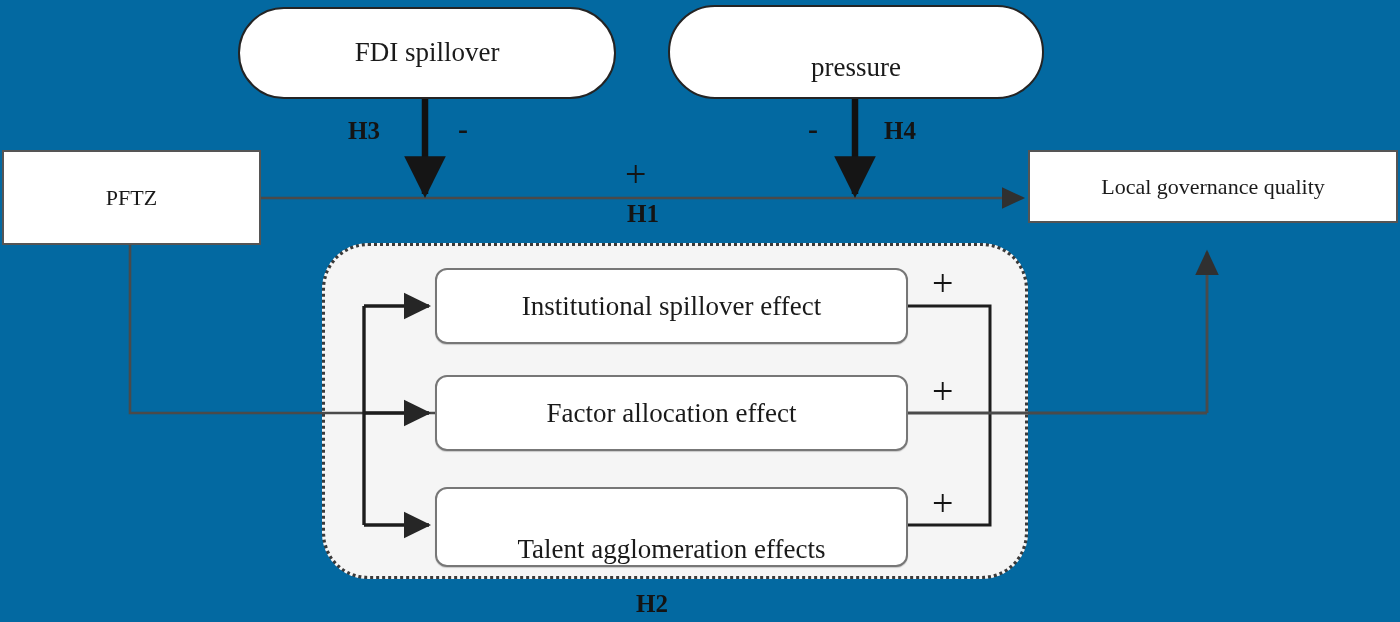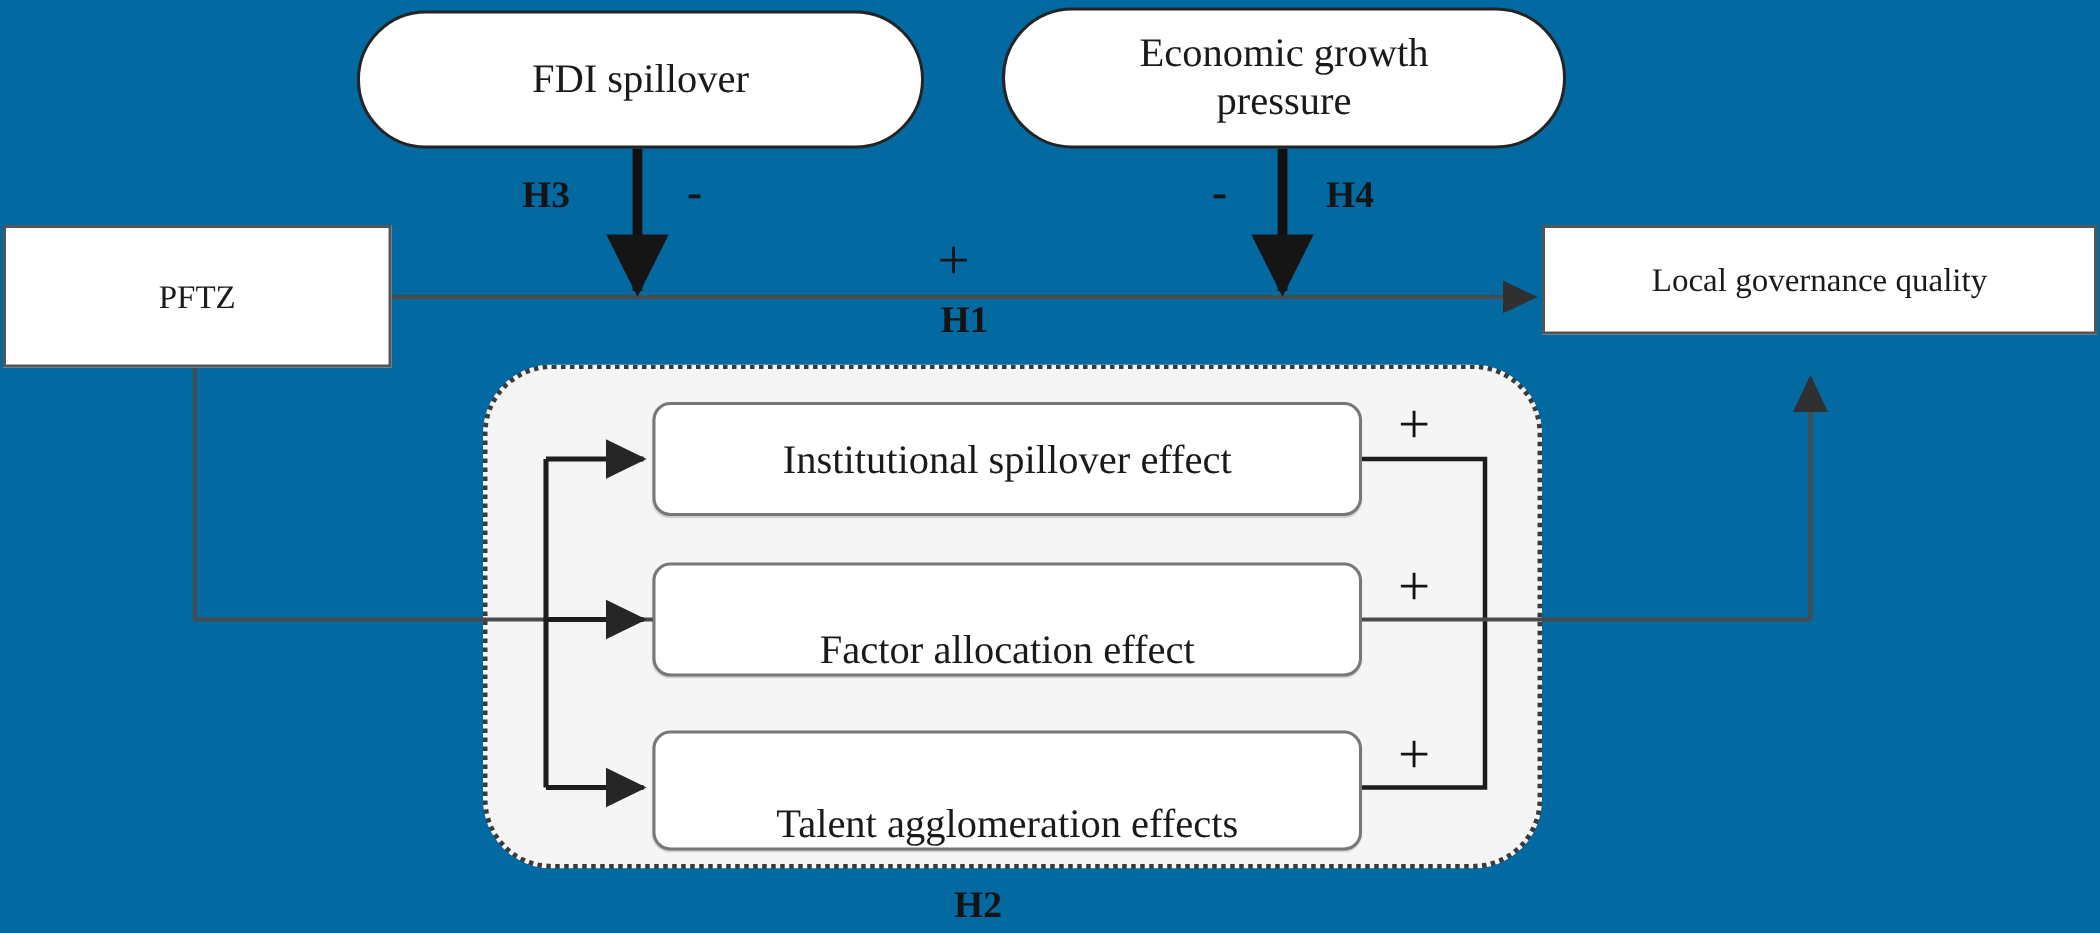--- a/index.html
+++ b/index.html
@@ -113,38 +113,38 @@
 
     <polyline points="1207,413 1207,252" fill="none" stroke="#4a4a4a" stroke-width="2.8" marker-end="url(#ah-thin)"></polyline>
   </svg>
 
   <div class="node pill" style="left:238px; top:7px; width:378px; height:92px;">
     <span>FDI spillover</span>
   </div>
 
   <div class="node pill" style="left:668px; top:5px; width:376px; height:94px;">
     <span>
-      <span>Economic growth</span><br>
+      <br>
       <span>pressure</span>
     </span>
   </div>
 
   <div class="node rect" style="left:2px; top:150px; width:259px; height:95px;">
     <span>PFTZ</span>
   </div>
 
   <div class="node rect" style="left:1028px; top:150px; width:370px; height:73px;">
     <span>Local governance quality</span>
   </div>
 
   <div class="node inner-box" style="left:435px; top:268px; width:473px; height:76px;">
     <span>Institutional spillover effect</span>
   </div>
 
-  <div class="node inner-box" style="left:435px; top:375px; width:473px; height:76px;align-items:flex-end;">
+  <div class="node inner-box" style="left:435px; top:375px; width:473px; height:76px;">
     <span>Factor allocation effect</span>
   </div>
 
   <div class="node inner-box" style="left:435px; top:487px; width:473px; height:80px;align-items:flex-end;">
     <span>Talent agglomeration effects</span>
   </div>
 
   <div class="lbl lbl-hyp" style="left:348px; top:117px;">H3</div>
   <div class="lbl lbl-sign" style="left:458px; top:112px;">-</div>
 

